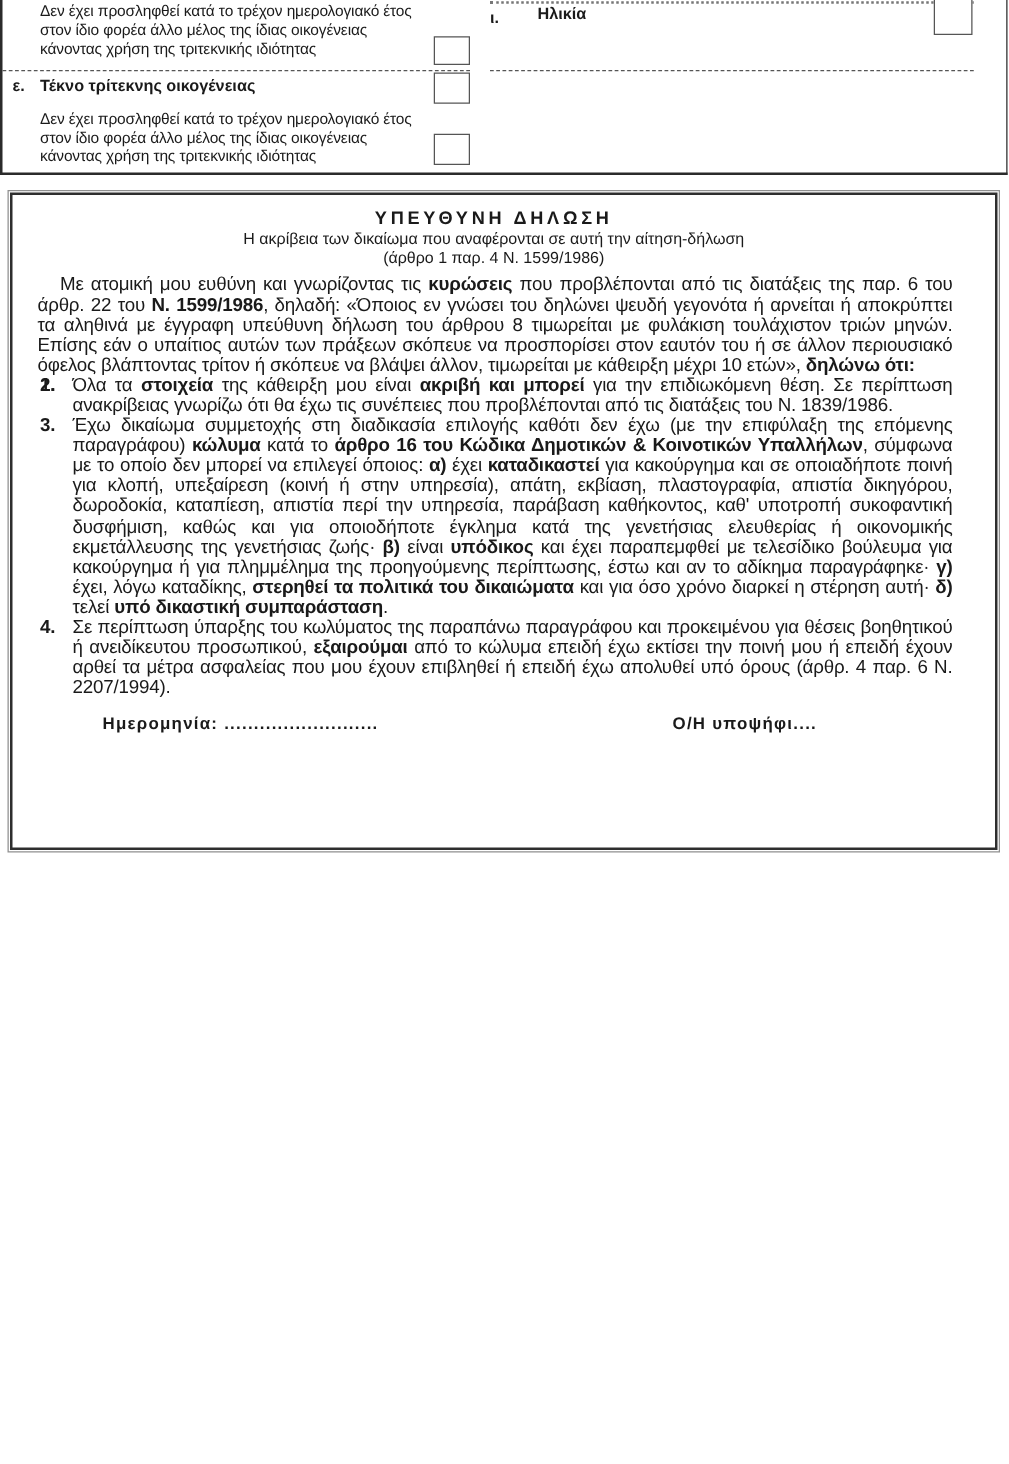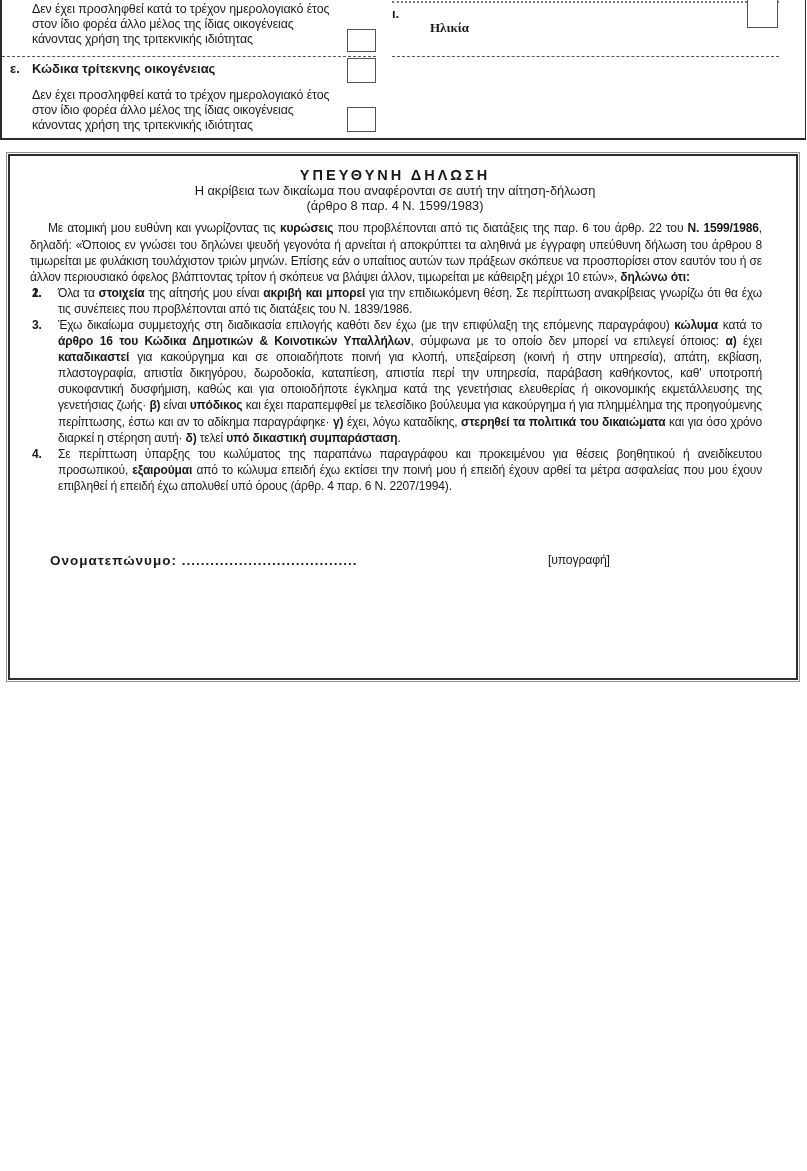--- a/index.html
+++ b/index.html
@@ -43,21 +43,21 @@
     padding:8px 26px 0 10px;
   }
   .decl-title{
     text-align:center;font-weight:bold;font-size:14.5px;
     letter-spacing:3px;margin-top:3px;
   }
   .decl-sub{
     text-align:center;font-size:12.8px;line-height:15.2px;
   }
   .bodytext{
-    font-size:12px;line-height:16.1px;letter-spacing:-0.15px;
+    font-size:15px;line-height:16.1px;letter-spacing:-0.15px;
     text-align:justify;
   }
   .intro{margin:7px 8px 0 10px;text-indent:18px;}
   .item{position:relative;padding-left:28px;margin:0 8px 0 10px;}
   .item-num{position:absolute;left:2px;top:0;font-weight:bold;}
   .b{font-weight:bold;}
   .date-row{position:relative;height:18px;margin-top:13px;}
   .date-label{
     position:absolute;left:62px;top:0;
     font-size:13.5px;font-weight:bold;letter-spacing:1px;
@@ -88,60 +88,60 @@
   <div class="top-table">
 
     <div class="abs smalltext" style="left:30px;top:2px;width:312px;">Δεν έχει προσληφθεί κατά το τρέχον ημερολογιακό έτος στον ίδιο φορέα άλλο μέλος της ίδιας οικογένειας κάνοντας χρήση της τριτεκνικής ιδιότητας</div>
     <div class="abs checkbox" style="left:345px;top:29px;width:29px;height:23px;"></div>
 
     <div class="abs sep-dashed" style="left:0;top:56px;width:374px;"></div>
     <div class="abs sep-dotted" style="left:390px;top:1px;width:387px;"></div>
     <div class="abs sep-dashed" style="left:390px;top:56px;width:387px;"></div>
 
     <span class="abs boldrow" style="left:8px;top:61px;">ε.</span>
-    <span class="abs boldrow" style="left:30px;top:61px;">Κώδικα τρίτεκνης οικογένειας</span>
+    <span class="abs boldrow" style="left:30px;top:61px;">Τέκνο τρίτεκνης οικογένειας</span>
     <div class="abs checkbox" style="left:345px;top:58px;width:29px;height:25px;"></div>
 
     <div class="abs smalltext" style="left:30px;top:88px;width:312px;">Δεν έχει προσληφθεί κατά το τρέχον ημερολογιακό έτος στον ίδιο φορέα άλλο μέλος της ίδιας οικογένειας κάνοντας χρήση της τριτεκνικής ιδιότητας</div>
     <div class="abs checkbox" style="left:345px;top:107px;width:29px;height:25px;"></div>
 
     <span class="abs boldrow" style="left:390px;top:6px;">ι.</span>
-    <span class="abs boldrow" style="left:428px;top:20px;font-family:Liberation Serif, serif;">Ηλικία</span>
+    <span class="abs boldrow" style="left:428px;top:3px;">Ηλικία</span>
     <div class="abs checkbox" style="left:745px;top:-7px;width:31px;height:35px;"></div>
   </div>
 
   <div class="decl-outer">
     <div class="decl-inner">
 
       <div class="decl-title">ΥΠΕΥΘΥΝΗ ΔΗΛΩΣΗ</div>
       <div class="decl-sub">Η ακρίβεια των δικαίωμα που αναφέρονται σε αυτή την αίτηση-δήλωση</div>
-      <div class="decl-sub">(άρθρο 8 παρ. 4 Ν. 1599/1983)</div>
+      <div class="decl-sub">(άρθρο 1 παρ. 4 Ν. 1599/1986)</div>
 
       <div class="bodytext intro"><span>Με ατομική μου ευθύνη και γνωρίζοντας τις </span><span class="b">κυρώσεις</span><span> που προβλέπονται από τις διατάξεις της παρ. 6 του άρθρ. 22 του </span><span class="b">Ν. 1599/1986</span><span>, δηλαδή: «Όποιος εν γνώσει του δηλώνει ψευδή γεγονότα ή αρνείται ή αποκρύπτει τα αληθινά με έγγραφη υπεύθυνη δήλωση του άρθρου 8 τιμωρείται με φυλάκιση τουλάχιστον τριών μηνών. Επίσης εάν ο υπαίτιος αυτών των πράξεων σκόπευε να προσπορίσει στον εαυτόν του ή σε άλλον περιουσιακό όφελος βλάπτοντας τρίτον ή σκόπευε να βλάψει άλλον, τιμωρείται με κάθειρξη μέχρι 10 ετών», </span><span class="b">δηλώνω ότι:</span></div>
 
       <div class="bodytext item">
         <span class="item-num">1.</span>
       </div>
       <div class="bodytext item">
         <span class="item-num">2.</span>
-        <span><span>Όλα τα </span><span class="b">στοιχεία</span><span> της αίτησής μου είναι </span><span class="b">ακριβή και μπορεί</span><span> για την επιδιωκόμενη θέση. Σε περίπτωση ανακρίβειας γνωρίζω ότι θα έχω τις συνέπειες που προβλέπονται από τις διατάξεις του Ν. 1839/1986.</span></span>
+        <span><span>Όλα τα </span><span class="b">στοιχεία</span><span> της κάθειρξη μου είναι </span><span class="b">ακριβή και μπορεί</span><span> για την επιδιωκόμενη θέση. Σε περίπτωση ανακρίβειας γνωρίζω ότι θα έχω τις συνέπειες που προβλέπονται από τις διατάξεις του Ν. 1839/1986.</span></span>
       </div>
       <div class="bodytext item">
         <span class="item-num">3.</span>
         <span><span>Έχω δικαίωμα συμμετοχής στη διαδικασία επιλογής καθότι δεν έχω (με την επιφύλαξη της επόμενης παραγράφου) </span><span class="b">κώλυμα</span><span> κατά το </span><span class="b">άρθρο 16 του Κώδικα Δημοτικών &amp; Κοινοτικών Υπαλλήλων</span><span>, σύμφωνα με το οποίο δεν μπορεί να επιλεγεί όποιος: </span><span class="b">α)</span><span> έχει </span><span class="b">καταδικαστεί</span><span> για κακούργημα και σε οποιαδήποτε ποινή για κλοπή, υπεξαίρεση (κοινή ή στην υπηρεσία), απάτη, εκβίαση, πλαστογραφία, απιστία δικηγόρου, δωροδοκία, καταπίεση, απιστία περί την υπηρεσία, παράβαση καθήκοντος, καθ' υποτροπή συκοφαντική δυσφήμιση, καθώς και για οποιοδήποτε έγκλημα κατά της γενετήσιας ελευθερίας ή οικονομικής εκμετάλλευσης της γενετήσιας ζωής· </span><span class="b">β)</span><span> είναι </span><span class="b">υπόδικος</span><span> και έχει παραπεμφθεί με τελεσίδικο βούλευμα για κακούργημα ή για πλημμέλημα της προηγούμενης περίπτωσης, έστω και αν το αδίκημα παραγράφηκε· </span><span class="b">γ)</span><span> έχει, λόγω καταδίκης, </span><span class="b">στερηθεί τα πολιτικά του δικαιώματα</span><span> και για όσο χρόνο διαρκεί η στέρηση αυτή· </span><span class="b">δ)</span><span> τελεί </span><span class="b">υπό δικαστική συμπαράσταση</span><span>.</span></span>
       </div>
       <div class="bodytext item">
         <span class="item-num">4.</span>
         <span><span>Σε περίπτωση ύπαρξης του κωλύματος της παραπάνω παραγράφου και προκειμένου για θέσεις βοηθητικού ή ανειδίκευτου προσωπικού, </span><span class="b">εξαιρούμαι</span><span> από το κώλυμα επειδή έχω εκτίσει την ποινή μου ή επειδή έχουν αρθεί τα μέτρα ασφαλείας που μου έχουν επιβληθεί ή επειδή έχω απολυθεί υπό όρους (άρθρ. 4 παρ. 6 Ν. 2207/1994).</span></span>
       </div>
 
+      <div class="date-row">
+        <span class="date-label">Ημερομηνία: ..........................</span>
+        <span class="candidate-label">Ο/Η υποψήφι....</span>
+      </div>
 
-      <div class="name-row">
-        <span class="name-label">Ονοματεπώνυμο: .....................................</span>
-        <span class="signature-label">[υπογραφή]</span>
-      </div>
 
     </div>
   </div>
 
   <div class="page-number">20</div>
 
 </div>
 
 </body></html>

